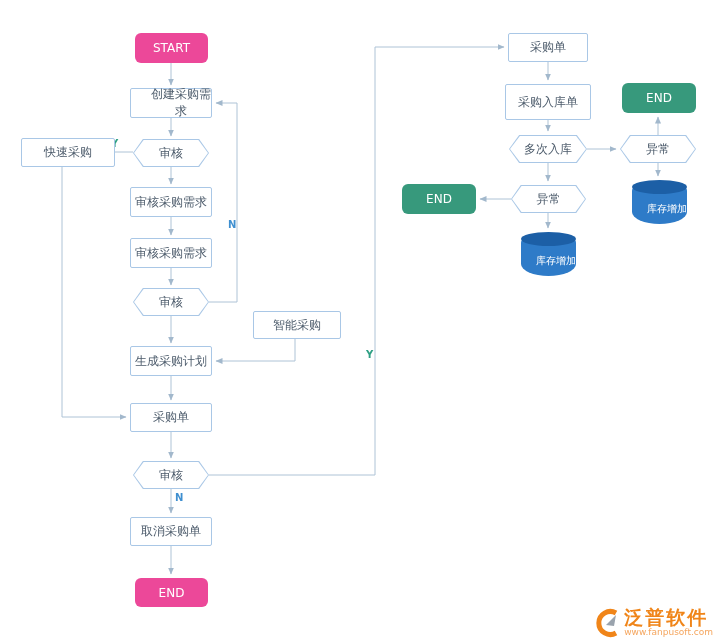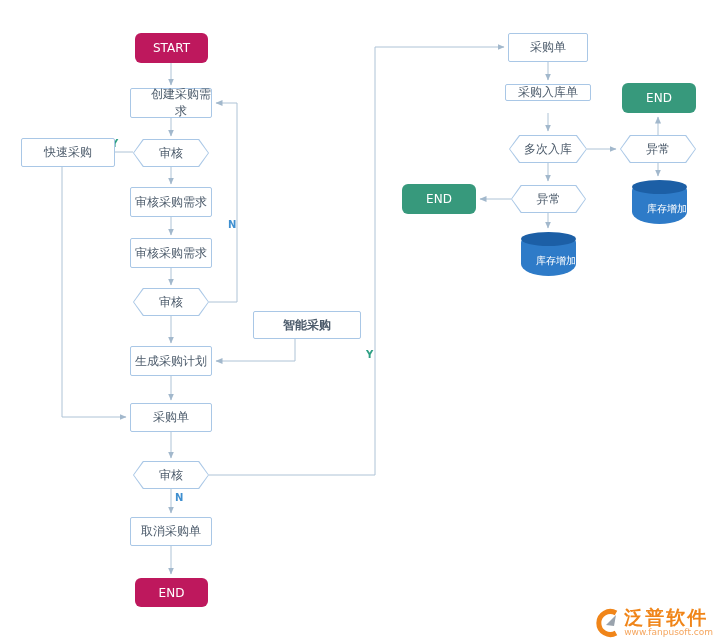--- a/index.html
+++ b/index.html
@@ -6,21 +6,21 @@
   .canvas{
     position:relative;width:725px;height:644px;background:#ffffff;overflow:hidden;
     font-family:"DejaVu Sans","Liberation Sans",sans-serif;
   }
   svg.edges{position:absolute;left:0;top:0;width:725px;height:644px;}
   .node{
     position:absolute;display:flex;align-items:center;justify-content:center;
     font-size:12px;color:#4b5a6a;box-sizing:border-box;text-align:center;
   }
   .box{background:#ffffff;border:1px solid #a9c7e6;border-radius:2px;align-items:center;}
-  .blue{background:#be185d;color:#ffffff;border-radius:6px;font-size:12px;}
+  .blue{background:#ec4899;color:#ffffff;border-radius:6px;font-size:12px;}
   .green{background:#37997c;color:#ffffff;border-radius:6px;font-size:12px;}
   .hex-bg{position:absolute;inset:0;background:#a9c7e6;
     clip-path:polygon(13% 0,87% 0,100% 50%,87% 100%,13% 100%,0 50%);}
   .hex-fg{position:absolute;inset:1px;background:#ffffff;
     clip-path:polygon(13% 0,87% 0,100% 50%,87% 100%,13% 100%,0 50%);}
   .hex .lbl{position:relative;z-index:2;}
   .cylinder{position:absolute;}
   .cyl-top{position:absolute;left:0;right:0;top:0;height:14px;border-radius:50%;
     background:#1c5fa6;z-index:2;}
   .cyl-body{position:absolute;left:0;right:0;top:7px;bottom:0;background:#2e7bc8;
@@ -102,21 +102,21 @@
   <div class="node box" style="left:130px;top:238px;width:82px;height:30px;">
     <span class="lbl">审核采购需求</span>
   </div>
 
   <div class="node hex" style="left:133px;top:288px;width:76px;height:28px;">
     <div class="hex-bg"></div>
     <div class="hex-fg"></div>
     <span class="lbl">审核</span>
   </div>
 
-  <div class="node box" style="left:253px;top:311px;width:108px;height:28px;font-weight:bold;">
+  <div class="node box" style="left:253px;top:311px;width:88px;height:28px;">
     <span class="lbl">智能采购</span>
   </div>
 
   <div class="node box" style="left:130px;top:346px;width:82px;height:30px;">
     <span class="lbl">生成采购计划</span>
   </div>
 
   <div class="node box" style="left:130px;top:403px;width:82px;height:29px;">
     <span class="lbl">采购单</span>
   </div>
@@ -132,21 +132,21 @@
   </div>
 
   <div class="node blue" style="left:135px;top:578px;width:73px;height:29px;">
     <span class="lbl">END</span>
   </div>
 
   <div class="node box" style="left:508px;top:33px;width:80px;height:29px;">
     <span class="lbl">采购单</span>
   </div>
 
-  <div class="node box" style="left:505px;top:84px;width:86px;height:17px;">
+  <div class="node box" style="left:505px;top:84px;width:86px;height:36px;">
     <span class="lbl">采购入库单</span>
   </div>
 
   <div class="node hex" style="left:509px;top:135px;width:78px;height:28px;">
     <div class="hex-bg"></div>
     <div class="hex-fg"></div>
     <span class="lbl">多次入库</span>
   </div>
 
   <div class="node green" style="left:622px;top:83px;width:74px;height:30px;">

